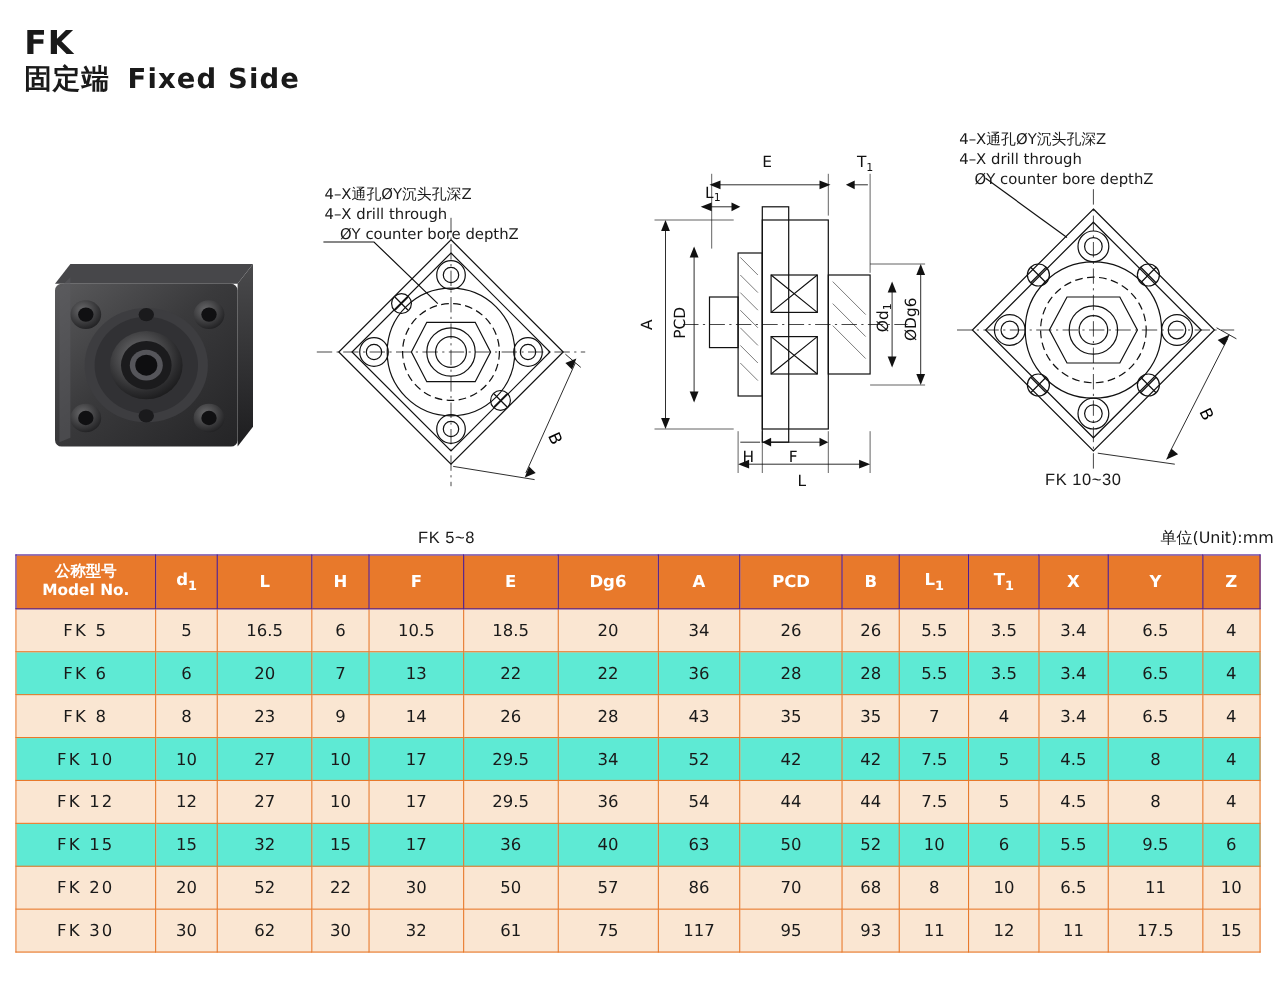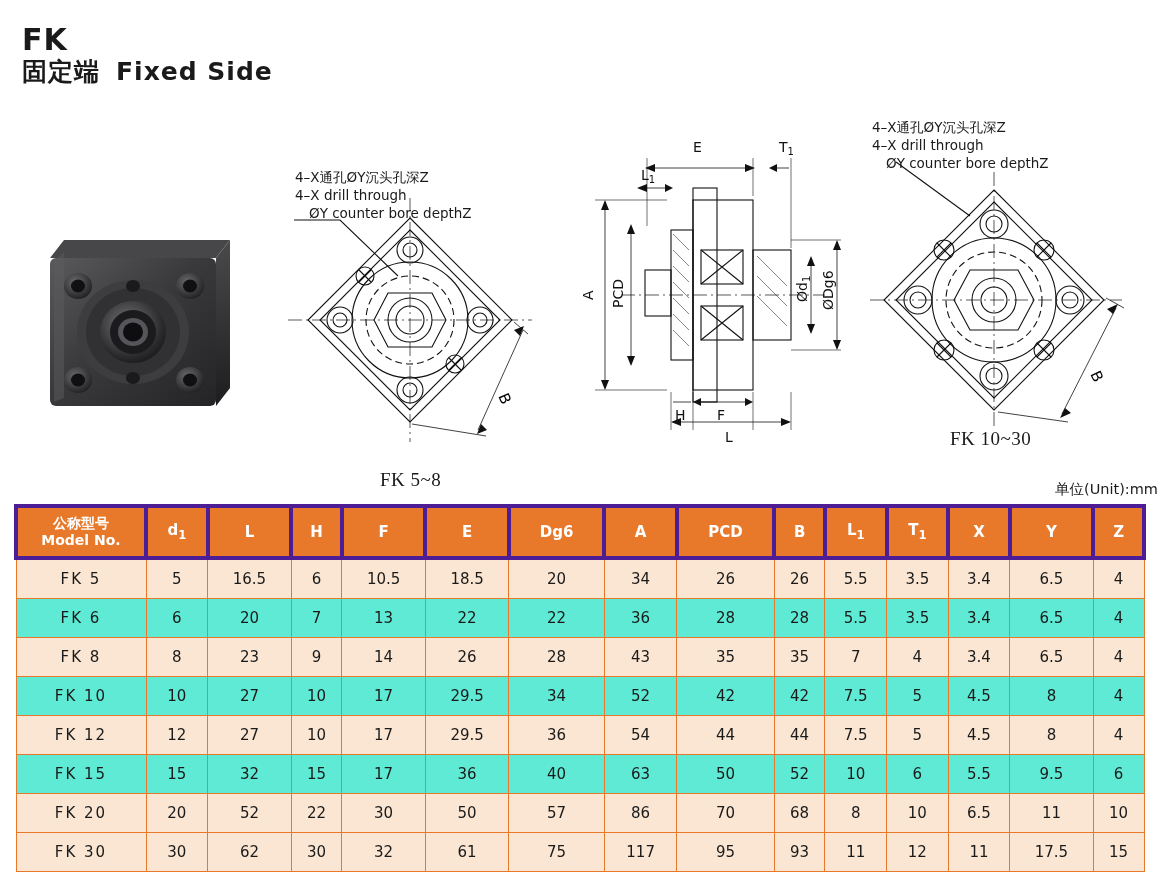--- a/index.html
+++ b/index.html
@@ -40,45 +40,45 @@
 
   .note {
     position:absolute;
     font-size:13.5px; line-height:1.35;
     font-family:"DejaVu Sans", sans-serif;
     white-space:nowrap;
   }
   .note-1 { left:295px; top:168px; }
   .note-3 { left:872px; top:118px; }
   .cap {
-    position:absolute; font-size:19px;
-    font-family:Liberation Serif, serif;
+    position:absolute; font-size:15px;
+    font-family:Liberation Sans, sans-serif;
     letter-spacing:0.5px;
   }
-  .cap-1 { left:380px; top:469px; }
+  .cap-1 { left:380px; top:481px; }
   .cap-3 { left:950px; top:428px; }
 
   .unit {
     position:absolute; right:2px; top:480px;
     font-size:14.5px; font-family:"DejaVu Sans", sans-serif;
   }
 
   
   table.spec {
     position:absolute; left:14px; top:504px;
     width:1132px;
     border-collapse:collapse;
     font-size:15px;
     font-family:"DejaVu Sans", sans-serif;
   }
   table.spec th {
     background:#E8792B;
     color:#ffffff;
     font-weight:bold;
-    border:4px solid #4c1d95;
+    border:1px solid #4c1d95;
     height:48px;
     font-size:15px;
     line-height:1.2;
     padding:0 2px;
   }
   table.spec th.model { font-size:14px; text-align:center; width:122px; }
   table.spec td {
     border:1px solid #E8792B;
     text-align:center;
     height:36px;

